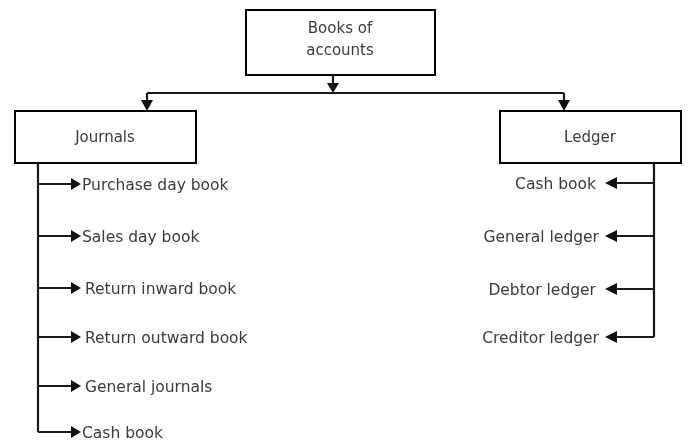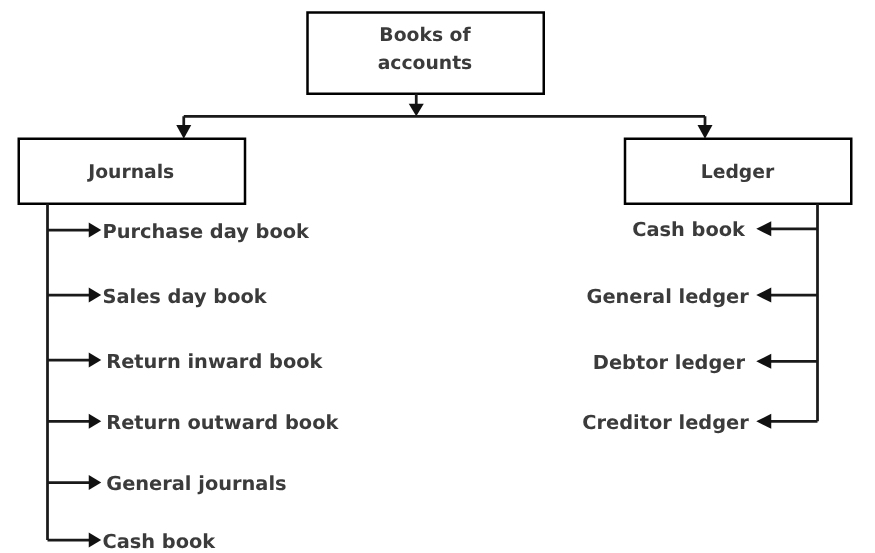--- a/index.html
+++ b/index.html
@@ -11,21 +11,20 @@
     width: 700px;
     height: 442px;
     font-family: "DejaVu Sans", sans-serif;
     overflow: hidden;
   }
   #diagram-root {
     position: relative;
     width: 700px;
     height: 386px;
     background: #ffffff;
-    font-weight: bold;
   }
   svg#flow {
     position: absolute;
     top: 0;
     left: 0;
     width: 700px;
     height: 442px;
     display: block;
   }
   .box-rect {

